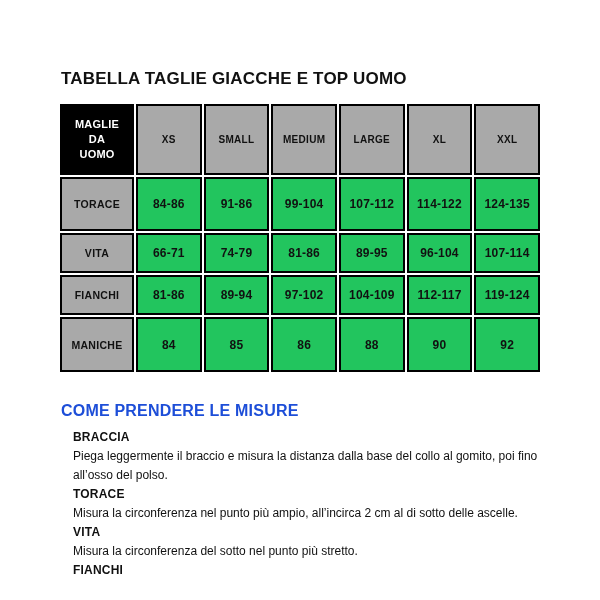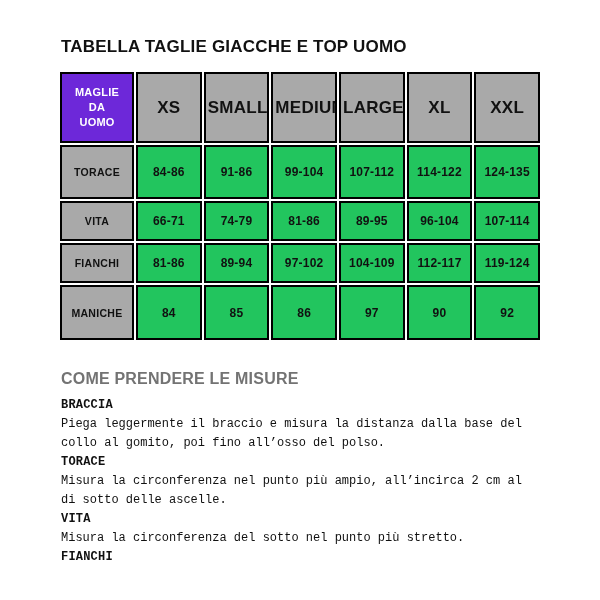--- a/index.html
+++ b/index.html
@@ -14,53 +14,53 @@
   }
   .page {
     width: 484px;
     margin-left: 58px;
   }
   h1.page-title {
     font-size: 17px;
     font-weight: bold;
     letter-spacing: 0.2px;
     margin: 0 0 12px 3px;
-    padding-top: 36px;
+    padding-top: 68px;
     line-height: 22px;
     color: #111111;
   }
   table.size-table {
     border-collapse: separate;
     border-spacing: 2px;
     table-layout: fixed;
     width: 484px;
     background: #ffffff;
   }
   table.size-table col.c0 { width: 74px; }
   table.size-table th,
   table.size-table td {
     border: 2px solid #000000;
     text-align: center;
     vertical-align: middle;
     padding: 2px;
     overflow: hidden;
   }
   th.corner {
-    background: #6d28d9;
+    background: #000000;
     color: #ffffff;
     font-size: 11px;
     font-weight: bold;
     line-height: 15px;
     letter-spacing: 0.2px;
   }
   th.corner .cl { display: block; }
   th.colhead {
     background: #a9a9a9;
     color: #111111;
-    font-size: 17px;
+    font-size: 10px;
     font-weight: bold;
     letter-spacing: 0.3px;
   }
   th.rowlabel {
     background: #a9a9a9;
     color: #111111;
     font-size: 10.5px;
     font-weight: bold;
     letter-spacing: 0.3px;
   }
@@ -75,26 +75,25 @@
   tr.r-vita th, tr.r-vita td { height: 32px; }
   tr.r-fianchi th, tr.r-fianchi td { height: 32px; }
   tr.r-maniche th, tr.r-maniche td { height: 47px; }
 
   h2.section-title {
     font-size: 16px;
     font-weight: bold;
     letter-spacing: 0.2px;
     margin: 27px 0 7px 3px;
     line-height: 20px;
-    color: #737373;
+    color: #1d4ed8;
   }
   .instructions {
-    margin-left: 3px;
+    margin-left: 15px;
     width: 481px;
-    font-family: Liberation Mono, monospace;
   }
   .instructions p {
     margin: 0;
     font-size: 12px;
     line-height: 19px;
     color: #111111;
   }
   .instructions p.ilabel {
     font-weight: bold;
     letter-spacing: 0.2px;
@@ -160,21 +159,21 @@
         <td class="val">104-109</td>
         <td class="val">112-117</td>
         <td class="val">119-124</td>
       </tr>
 
       <tr class="r-maniche">
         <th class="rowlabel">MANICHE</th>
         <td class="val">84</td>
         <td class="val">85</td>
         <td class="val">86</td>
-        <td class="val">97</td>
+        <td class="val">88</td>
         <td class="val">90</td>
         <td class="val">92</td>
       </tr>
     </tbody>
   </table>
 
   <h2 class="section-title">COME PRENDERE LE MISURE</h2>
 
   <div class="instructions">
     <p class="ilabel">BRACCIA</p>

